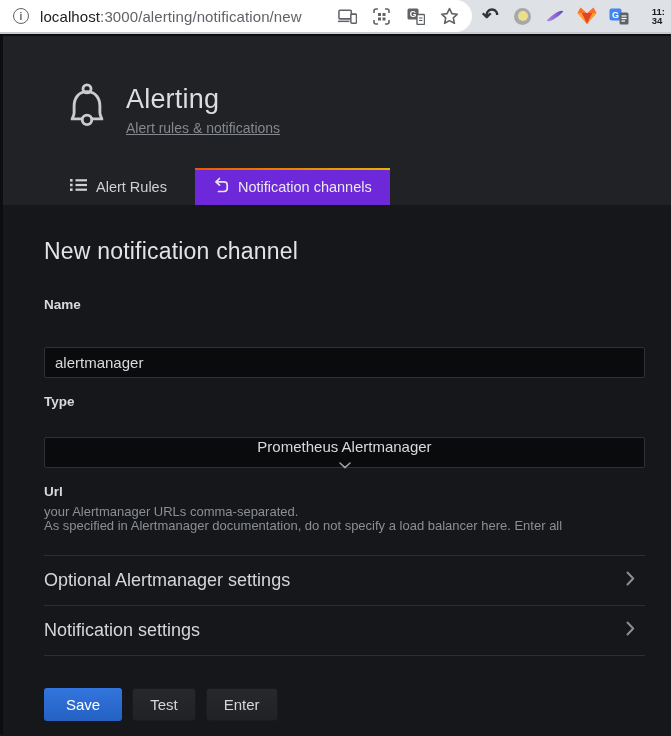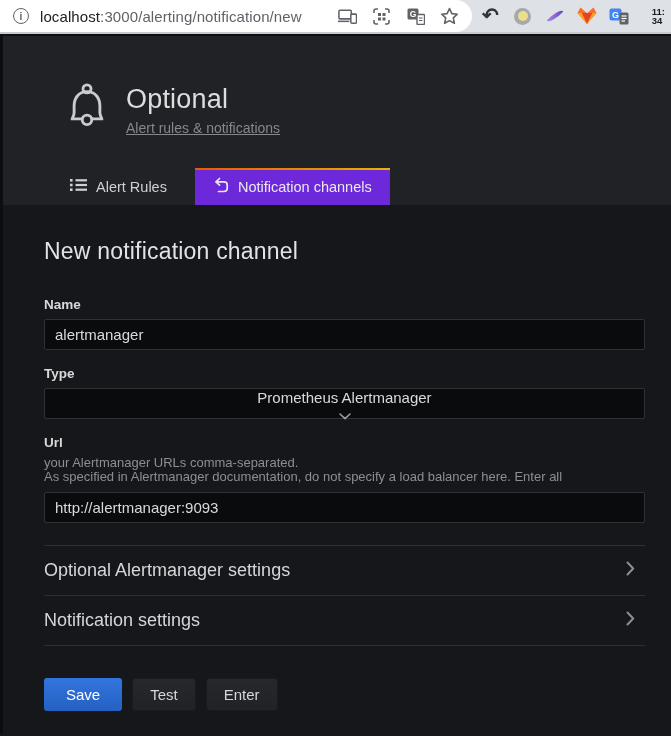--- a/index.html
+++ b/index.html
@@ -47,21 +47,21 @@
   .tab.active::before { content:""; position:absolute; left:0; right:0; top:0; height:2px;
          background:linear-gradient(to right,#ec5800,#e6b400); }
 
   .content { padding:33px 26px 0 44px; }
   .page-title { font-size:23px; font-weight:500; color:#e2e3e5; letter-spacing:.2px; margin-bottom:32px; }
 
   .form-group { margin-bottom:16px; }
   .field-label { display:block; font-size:13.5px; font-weight:700; color:#d8d9da; margin-bottom:7px; }
   .gf-input, .gf-select { width:100%; height:31px; background:#0a0b0d; border:1px solid #2e3237;
         border-radius:2px; color:#d9dadc; font-size:15px; font-family:"Liberation Sans",sans-serif;
-        padding:0 10px; outline:none; }
+        padding:0 10px; outline:none;margin-top:28px; }
   .gf-select { display:flex; align-items:center; justify-content:space-between; cursor:pointer;flex-direction:column; }
   .help-text { font-size:13px; line-height:14px; color:#8b8f94; margin:-1px 0 8px; }
 
   .sections { margin-top:22px; border-top:1px solid #2b2e32; }
   .section { height:50px; display:flex; align-items:center; justify-content:space-between;
              border-bottom:1px solid #2b2e32; cursor:pointer; padding-right:10px; }
   .section-label { font-size:18px; color:#d5d6d8; font-weight:400; }
 
   .button-row { margin-top:32px; display:flex; gap:10px; }
   .btn { height:33px; border:none; border-radius:3px; font-size:15px; font-weight:500; cursor:pointer;
@@ -160,21 +160,21 @@
     <div class="page-header">
       <div class="header-info">
         <span class="bell-wrap">
           <svg width="42" height="48" viewBox="0 0 44 50" fill="none" stroke="#c9cbce" stroke-width="3">
             <circle cx="22" cy="7" r="4.2"></circle>
             <path d="M22,10 C13,10 8.5,17 8.5,25 L8.5,32 C8.5,35 6.5,37.5 6.5,38.5 L37.5,38.5 C37.5,37.5 35.5,35 35.5,32 L35.5,25 C35.5,17 31,10 22,10 Z"></path>
             <circle cx="22" cy="39.5" r="5" fill="#202226"></circle>
           </svg>
         </span>
         <div class="titles">
-          <div class="app-title">Optional</div>
+          <div class="app-title">Alerting</div>
           <div class="app-subtitle">Alert rules &amp; notifications</div>
         </div>
       </div>
 
       <div class="tab-row">
         <div class="tab">
           <span>
             <svg width="17" height="14" viewBox="0 0 17 14">
               <rect x="0" y="1" width="2.6" height="2.6" fill="#cfd0d2"></rect>
               <rect x="0" y="5.7" width="2.6" height="2.6" fill="#cfd0d2"></rect>
@@ -217,21 +217,20 @@
           </span>
         </div>
       </div>
 
       <div class="form-group">
         <label class="field-label">Url</label>
         <div class="help-text">
           <div>your Alertmanager URLs comma-separated.</div>
           <div>As specified in Alertmanager documentation, do not specify a load balancer here. Enter all</div>
         </div>
-        <input class="gf-input" type="text" value="http://alertmanager:9093" style="">
       </div>
 
       <div class="sections">
         <div class="section">
           <span class="section-label">Optional Alertmanager settings</span>
           <span>
             <svg width="9" height="15" viewBox="0 0 9 15" fill="none" stroke="#8b8e92" stroke-width="2" stroke-linecap="round" stroke-linejoin="round">
                 <polyline points="1.5,1.5 7.2,7.5 1.5,13.5"></polyline>
               </svg>
           </span>

